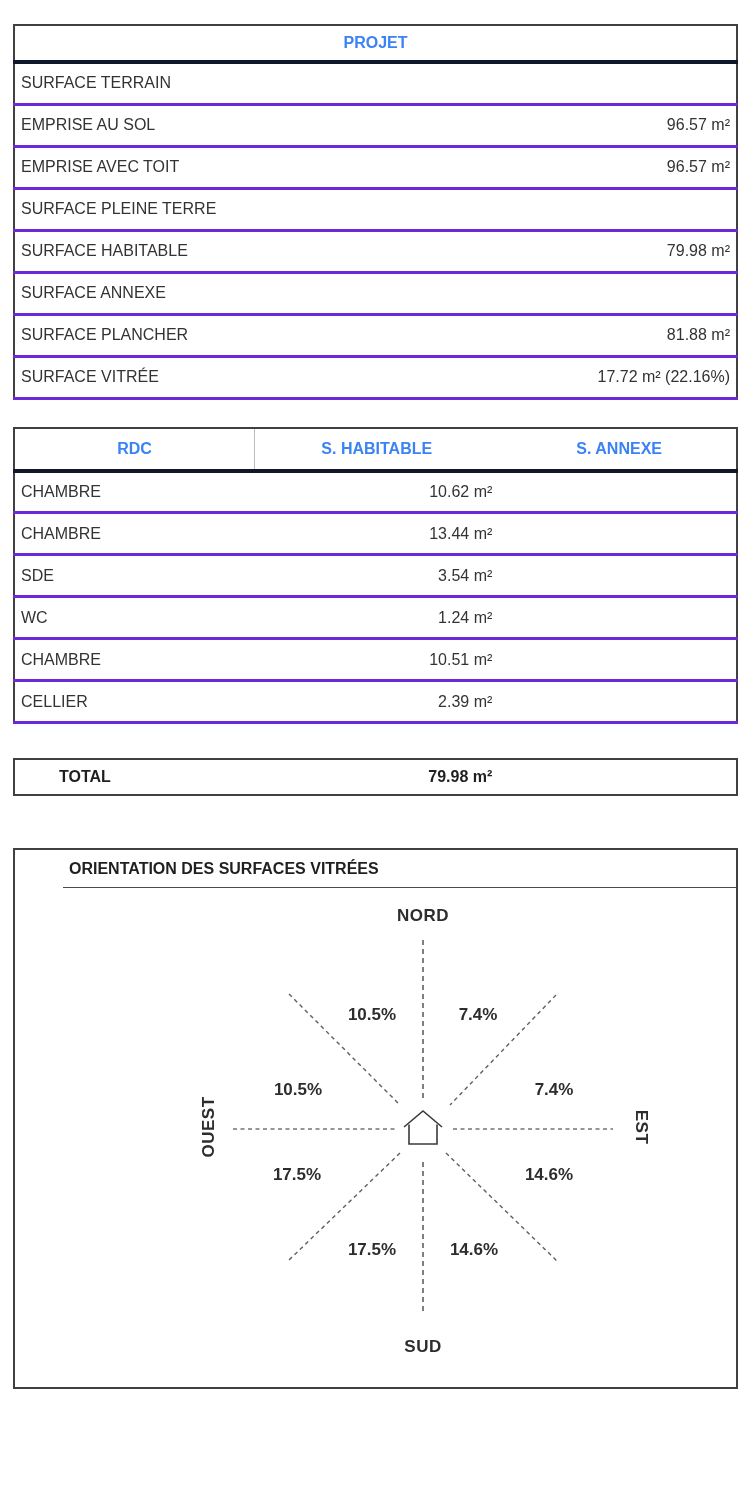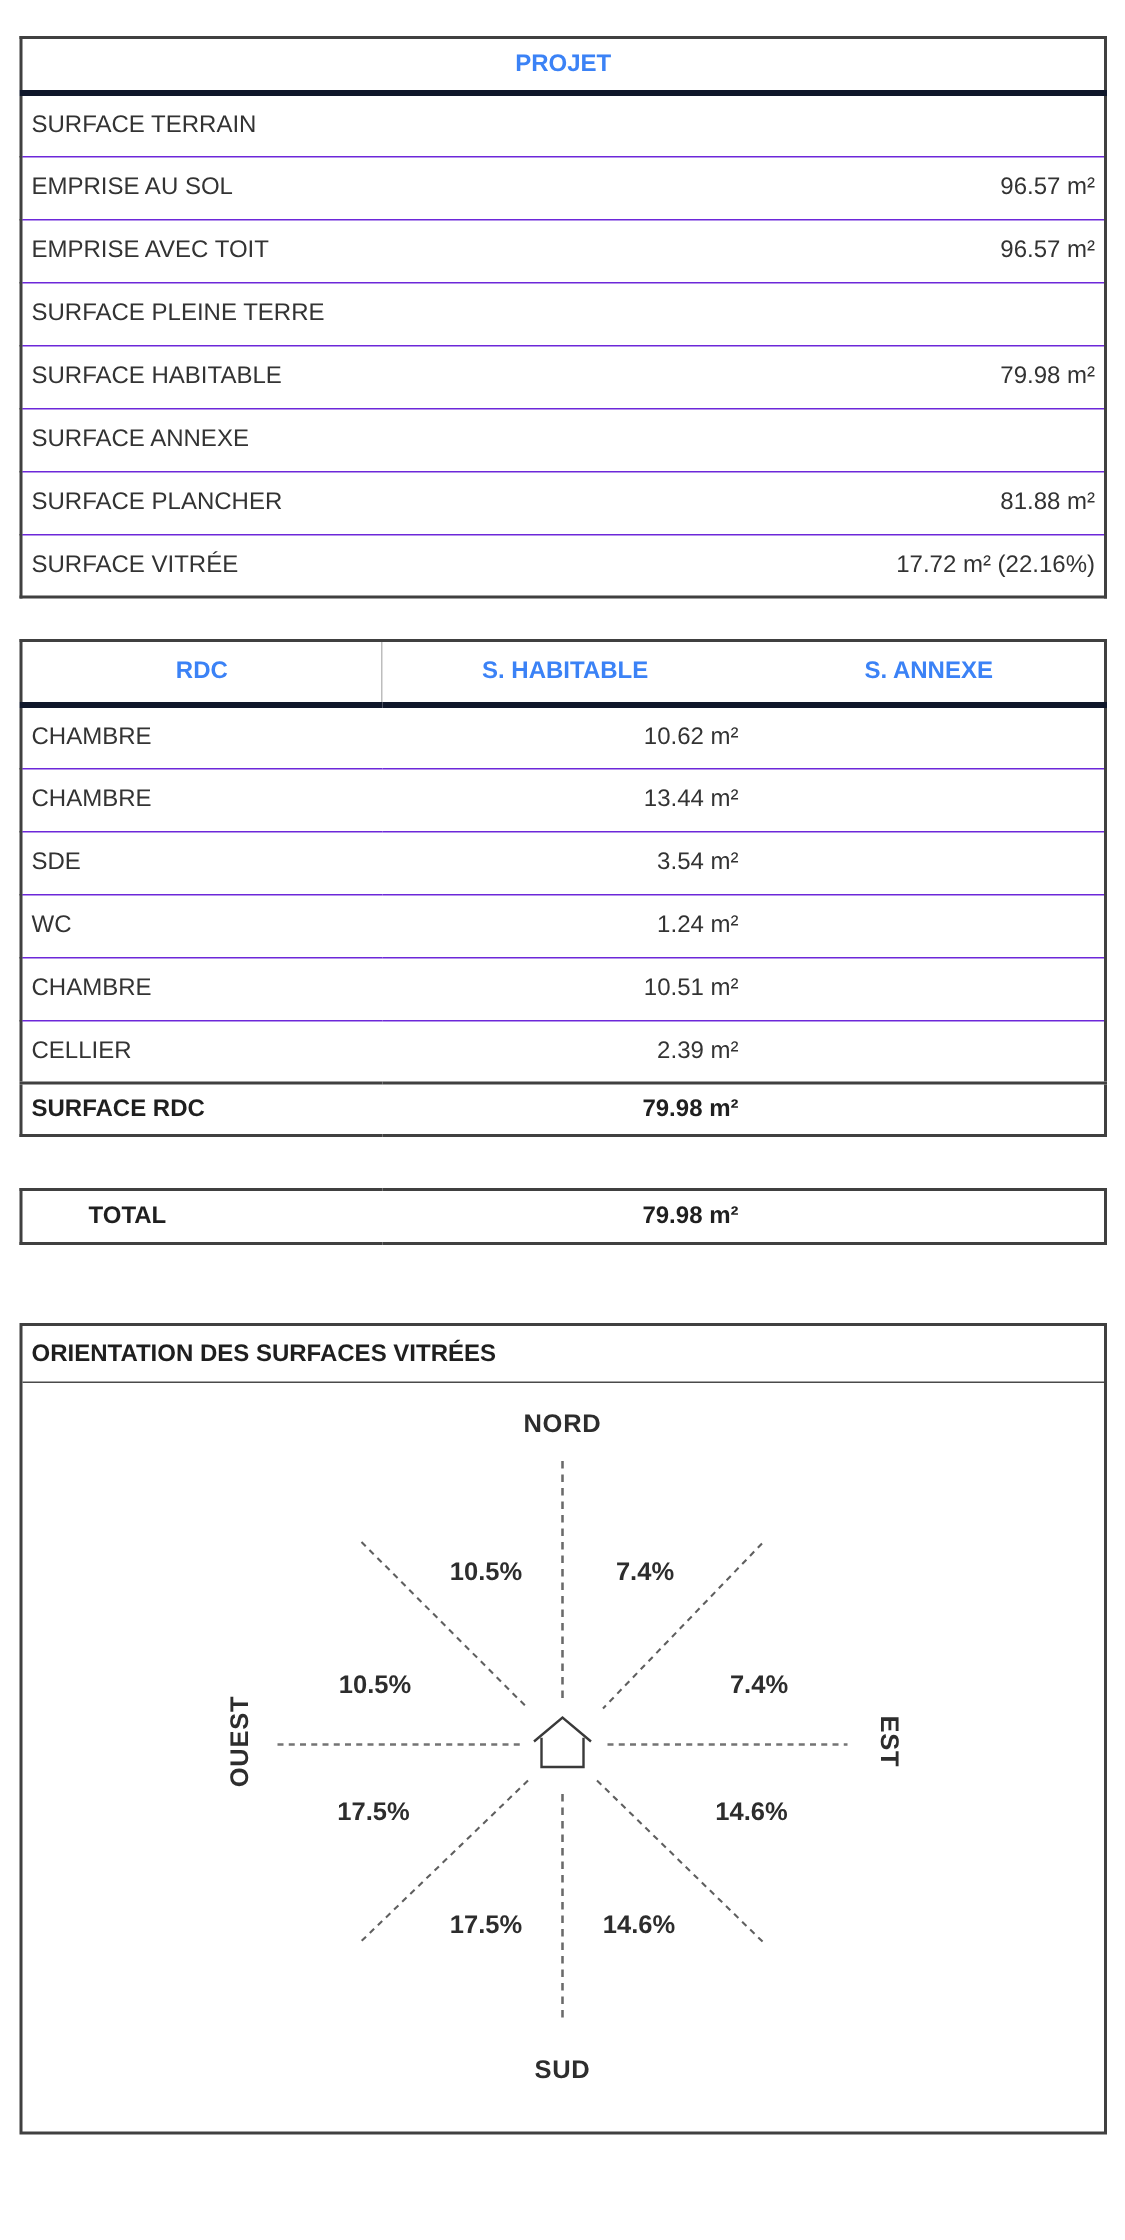--- a/index.html
+++ b/index.html
@@ -35,21 +35,21 @@
   tr.hdr th {
     font-weight: 700;
     color: #3b82f6;
     text-align: center;
     border-bottom: 4px solid #0f172a;
   }
   .t1 tr.hdr th { height: 37px; }
   .t2 tr.hdr th { height: 43px; border-radius: 18px; }
   tr.row td {
     height: 42px;
-    border-bottom: 1px solid #6d28d9;
+    border-bottom: 3px solid #6d28d9;
     font-weight: 400;
     color: #333333;
   }
   td.val, th.val { text-align: right; }
   .t2 col.c1 { width: 240px; }
   .t2 col.c2 { width: 247px; }
   .t2 col.c3 { width: 234px; }
   .t3 col.c1 { width: 240px; }
   .t3 col.c2 { width: 247px; }
   .t3 col.c3 { width: 234px; }
@@ -65,20 +65,21 @@
     border-top: 2px solid #404040;
   }
   .t3 tr.totalrow td { height: 36px; padding-left: 44px; }
   .obox {
     width: 725px;
     height: 541px;
     margin-left: 13px;
     margin-top: 52px;
     border: 2px solid #404040;
     background: #ffffff;
+    padding-left: 48px;
   }
   .ohdr {
     height: 38px;
     line-height: 38px;
     padding: 0 6px;
     font-size: 16px;
     font-weight: 700;
     color: #1f1f1f;
     border-bottom: 1px solid #4a4a4a;
   }
@@ -170,25 +171,20 @@
     <tr class="row">
       <td>CHAMBRE</td>
       <td class="val hab">10.51 m²</td>
       <td class="val"></td>
     </tr>
     <tr class="row">
       <td>CELLIER</td>
       <td class="val hab">2.39 m²</td>
       <td class="val"></td>
     </tr>
-    <tr class="totalrow">
-      <td>SURFACE RDC</td>
-      <td class="val hab">79.98 m²</td>
-      <td class="val"></td>
-    </tr>
   </tbody>
     </table>
 
   <table class="tbl t3">
     <colgroup>
         <col class="c1">
         <col class="c2">
         <col class="c3">
       </colgroup>
     <tbody>

